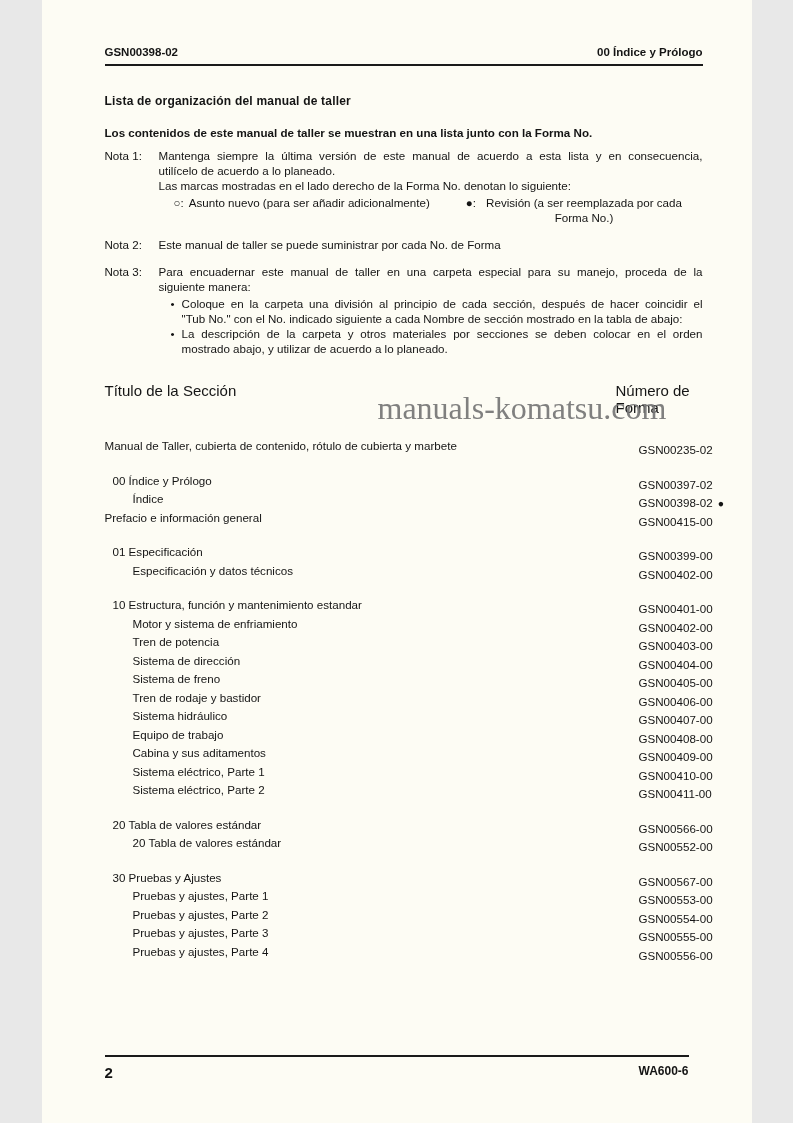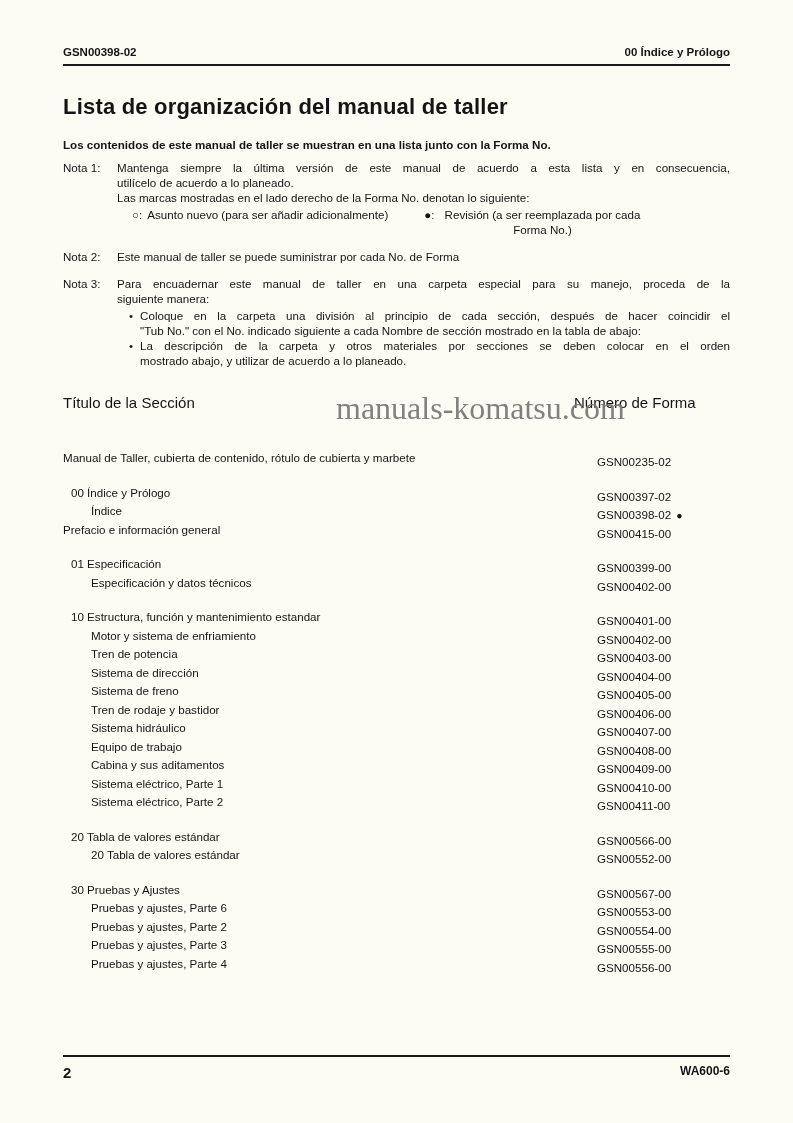--- a/index.html
+++ b/index.html
@@ -1,25 +1,25 @@
 <!DOCTYPE html>
 <html><head>
 <meta charset="utf-8">
 <style>
   html,body { margin:0; padding:0; background:#e8e8e8; }
   .page {
-    width:793px; height:1123px; position:relative; margin:0 auto;
-    background:#fdfcf4; box-sizing:border-box; padding:46px 63px 0 63px;
+    width:710px; height:1123px; position:relative; margin:0 auto;
+    background:#fdfcf4; box-sizing:border-box; padding:46px 49px 0 63px;
     font-family:"Liberation Sans", sans-serif; color:#141414; overflow:hidden;
   }
   .header {
     display:flex; justify-content:space-between; align-items:flex-end;
     font-weight:bold; font-size:11.5px; border-bottom:2px solid #1a1a1a; padding-bottom:6px;
   }
-  .title { font-size:22px; font-weight:bold; margin:28px 0 0 0; letter-spacing:0.2px; }
+  .title { font-size:12px; font-weight:bold; margin:28px 0 0 0; letter-spacing:0.2px; }
   .intro { font-weight:bold; font-size:11.6px; margin:18px 0 0 0; }
 
   .note { display:flex; font-size:11.6px; line-height:15px; }
   .note.n1 { margin-top:9px; }
   .note.n2 { margin-top:12px; }
   .note.n3 { margin-top:12px; }
   .note-label { width:54px; flex-shrink:0; }
   .note-body { flex:1; min-width:0; }
   .line { min-height:15px; }
   .just { text-align:justify; text-align-last:justify; }
@@ -152,21 +152,21 @@
         <div class="toc-row lvl2"><span class="toc-title">Cabina y sus aditamentos</span><span class="toc-form">GSN00409-00</span></div>
         <div class="toc-row lvl2"><span class="toc-title">Sistema eléctrico, Parte 1</span><span class="toc-form">GSN00410-00</span></div>
         <div class="toc-row lvl2"><span class="toc-title">Sistema eléctrico, Parte 2</span><span class="toc-form">GSN00411-00</span></div>
       </div>
       <div class="toc-group">
         <div class="toc-row lvl1"><span class="toc-title">20 Tabla de valores estándar</span><span class="toc-form">GSN00566-00</span></div>
         <div class="toc-row lvl2"><span class="toc-title">20 Tabla de valores estándar</span><span class="toc-form">GSN00552-00</span></div>
       </div>
       <div class="toc-group">
         <div class="toc-row lvl1"><span class="toc-title">30 Pruebas y Ajustes</span><span class="toc-form">GSN00567-00</span></div>
-        <div class="toc-row lvl2"><span class="toc-title">Pruebas y ajustes, Parte 6</span><span class="toc-form">GSN00553-00</span></div>
+        <div class="toc-row lvl2"><span class="toc-title">Pruebas y ajustes, Parte 1</span><span class="toc-form">GSN00553-00</span></div>
         <div class="toc-row lvl2"><span class="toc-title">Pruebas y ajustes, Parte 2</span><span class="toc-form">GSN00554-00</span></div>
         <div class="toc-row lvl2"><span class="toc-title">Pruebas y ajustes, Parte 3</span><span class="toc-form">GSN00555-00</span></div>
         <div class="toc-row lvl2"><span class="toc-title">Pruebas y ajustes, Parte 4</span><span class="toc-form">GSN00556-00</span></div>
       </div>
     </div>
 
   <div class="watermark">manuals-komatsu.com</div>
 
   <div class="footer">
     <span class="page-num">2</span>

